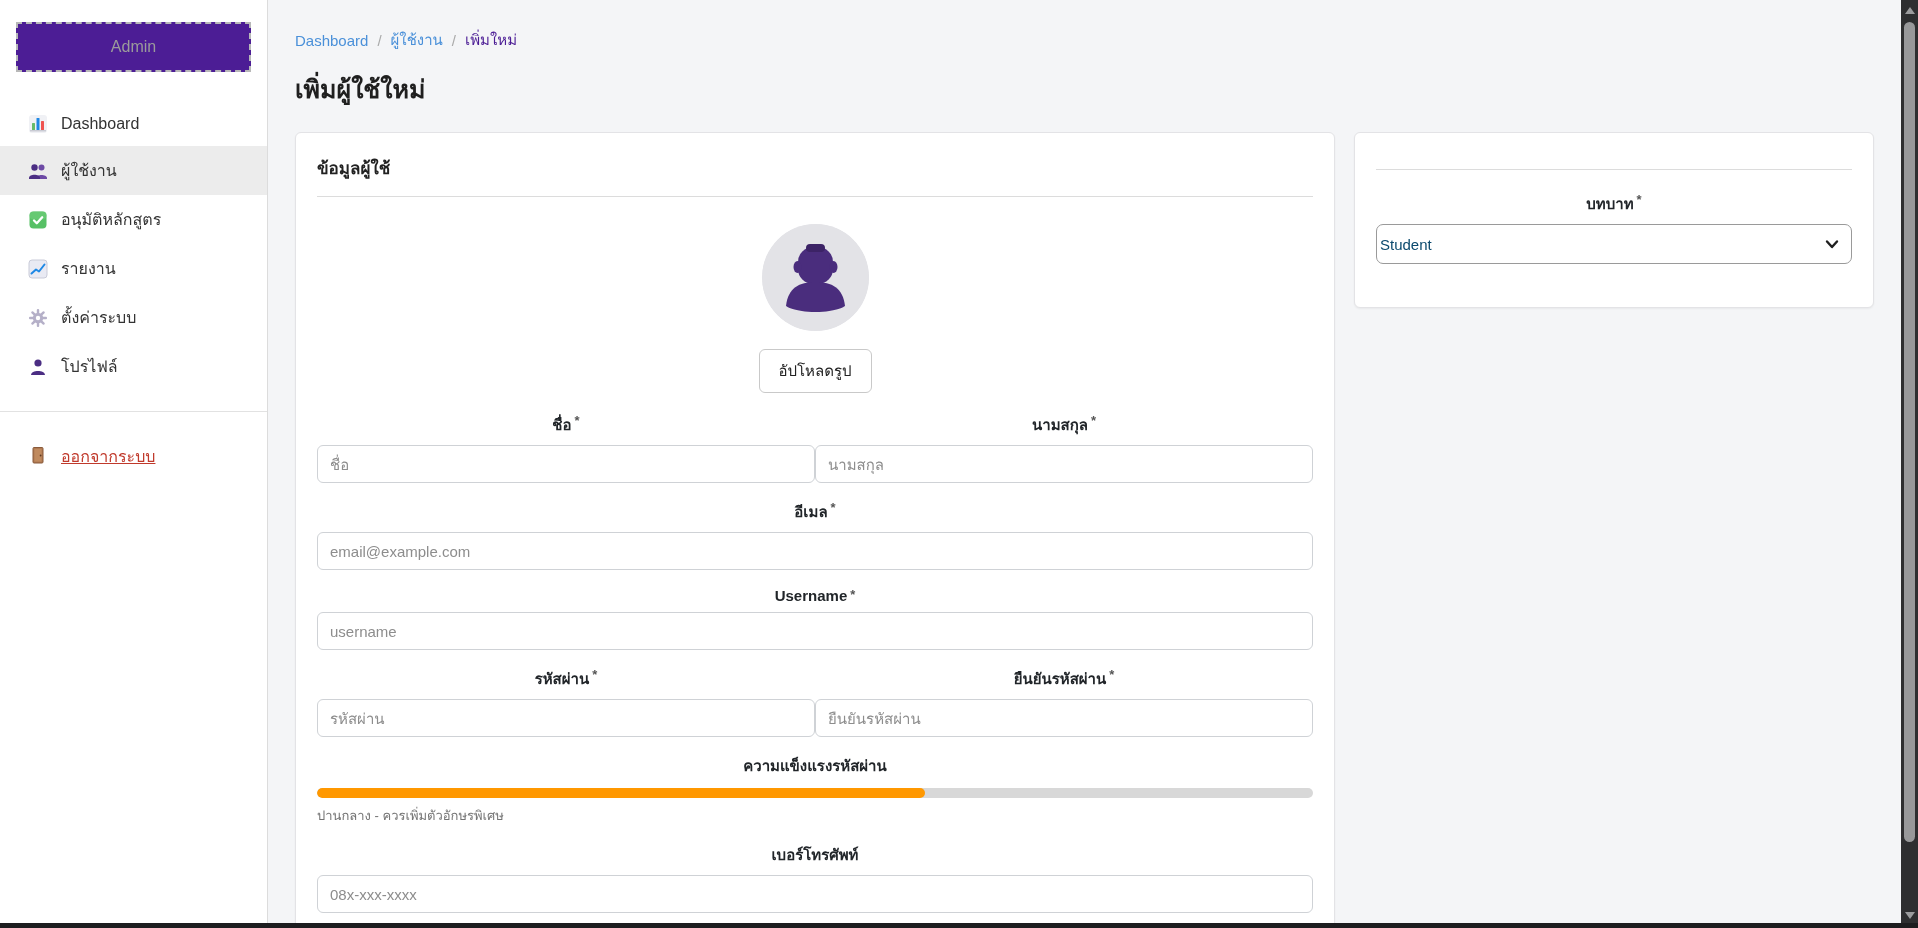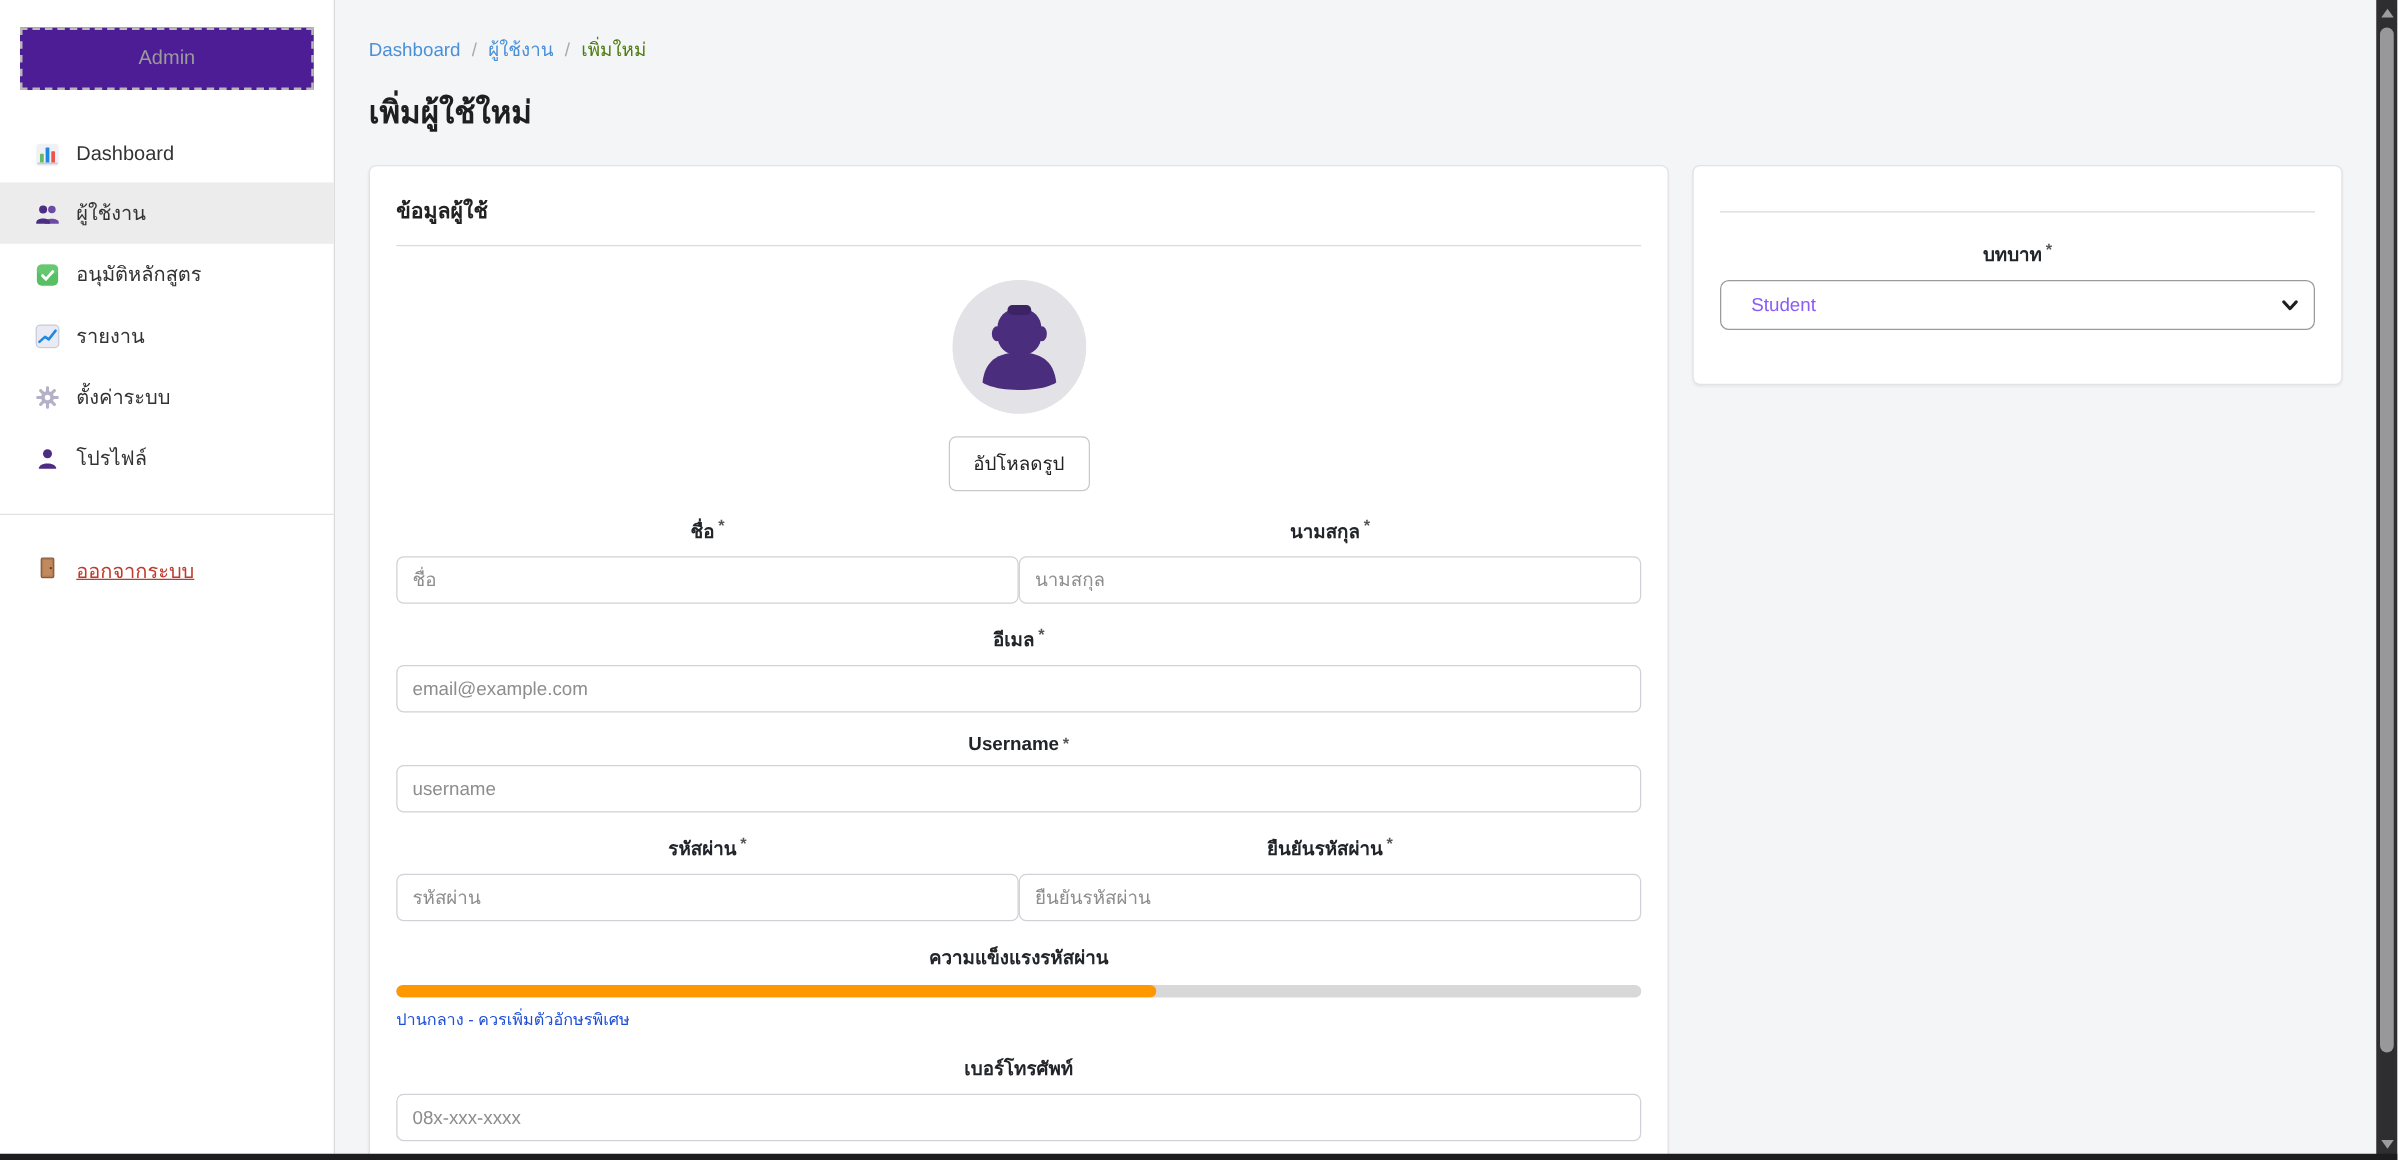--- a/index.html
+++ b/index.html
@@ -33,21 +33,21 @@
   }
 
   
   .main {
     position:absolute; left:269px; top:0; width:1632px; height:923px;
     padding:28px 0 0 26px;
   }
   .breadcrumb { font-size:15px; display:flex; gap:9px; align-items:center; }
   .breadcrumb a { color:#4a90d9; text-decoration:none; cursor:pointer; }
   .breadcrumb .sep { color:#aaa; }
-  .breadcrumb .current { color:#4d7c0f; }
+  .breadcrumb .current { color:#4c1d95; }
   .page-title { margin-top:17px; font-size:25px; font-weight:bold; color:#1f1f1f; }
 
   .cards-row { display:flex; gap:19px; margin-top:23px; align-items:flex-start; }
   .card {
     background:#fff; border:1px solid #e3e3e6; border-radius:6px;
     box-shadow:0 1px 2px rgba(0,0,0,0.05);
   }
   .card-inner { padding:21px; }
   .card-title { font-size:17px; font-weight:bold; color:#222; }
   .card-hr { border:0; border-top:1px solid #dcdcdc; margin:15px 0 0 0; }
@@ -78,28 +78,28 @@
     padding:0 12px; font-size:15px; color:#333; background:#fff; outline:none;
     font-family:inherit;
   }
   .tinput::placeholder { color:#8d8d8d; opacity:1; }
 
   .strength-block { margin:2px 0 17px 0; }
   .strength-track {
     margin-top:10px; height:10px; border-radius:5px; background:#d8d8d8; overflow:hidden;
   }
   .strength-fill { height:100%; border-radius:5px; background:#ff9800; width:0; }
-  .strength-caption { margin-top:7px; font-size:13px; color:#1d4ed8; }
+  .strength-caption { margin-top:7px; font-size:13px; color:#737373; }
 
   
   .role-label { margin-top:22px; }
   .select-wrap { position:relative; }
   .role-select {
     width:100%; height:40px; border:1px solid #9a9a9a; border-radius:7px;
-    background:#fff; font-size:15px; color:#8b5cf6; padding:0 34px 0 24px;
+    background:#fff; font-size:15px; color:#0c4a6e; padding:0 34px 0 3px;
     appearance:none; -webkit-appearance:none; outline:none; cursor:pointer;
     font-family:inherit;
   }
   .select-chevron { position:absolute; right:10px; top:10px; pointer-events:none; }
 
   
   .scrollbar {
     position:absolute; right:0; top:0; width:17px; height:928px; background:#2e2e30;
   }
   .scroll-arrow { position:absolute; left:0; width:17px; height:17px; display:flex; align-items:center; justify-content:center; cursor:pointer; }

